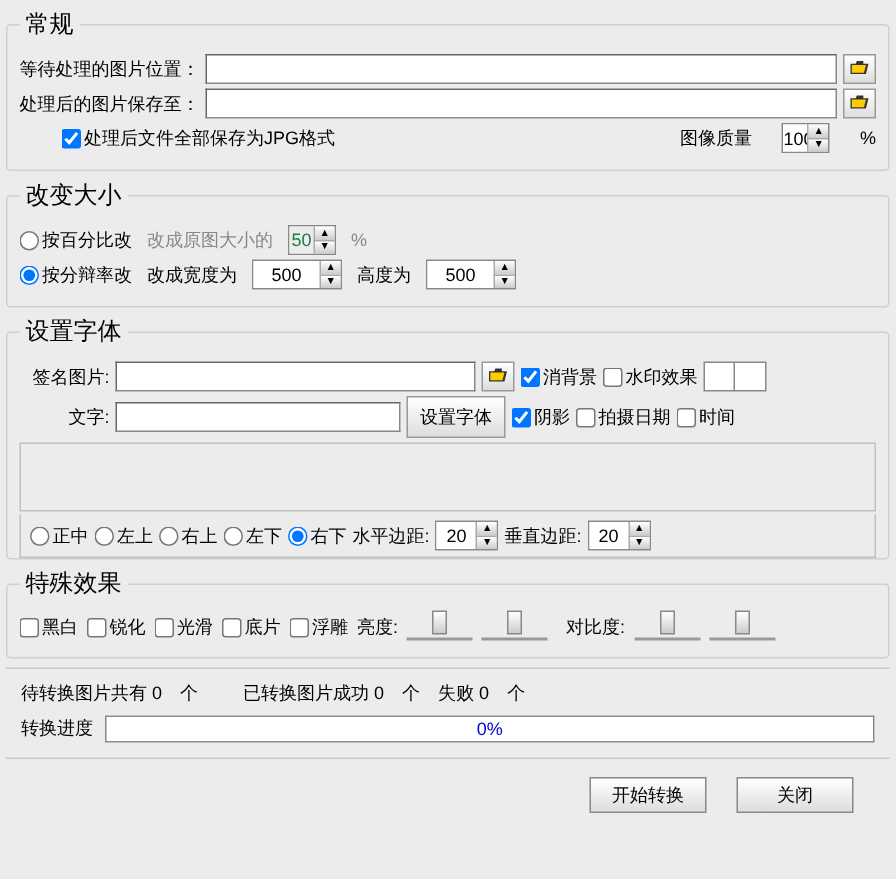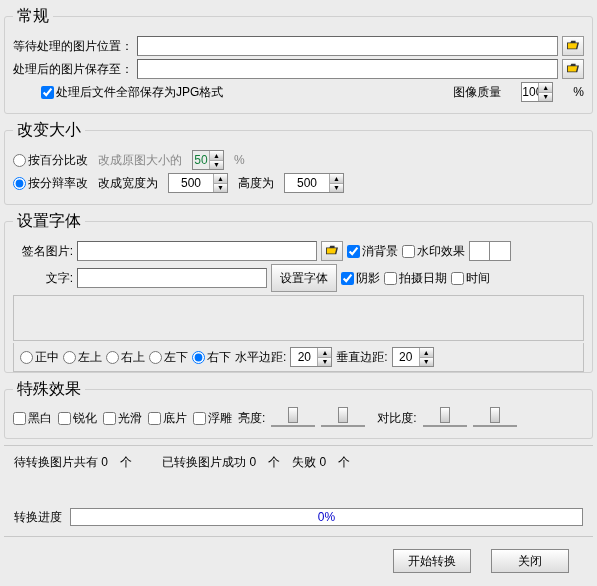--- a/index.html
+++ b/index.html
@@ -85,21 +85,21 @@
 .slider {
   width: 44px; height: 18px; position: relative; border-bottom: 2px solid #999;
 }
 .slider .thumb {
   position: absolute; top: -2px; left: 50%; transform: translateX(-50%);
   width: 10px; height: 16px; background: linear-gradient(#fff,#ccc);
   border: 1px solid #888;
 }
 .sep { border-top: 1px solid #c8c8c8; margin: 4px 0; }
 .status { display: flex; gap: 30px; padding: 4px 10px; }
-.progrow { display: flex; align-items: center; gap: 8px; padding: 2px 10px 6px 10px; margin-top: 31px; }
+.progrow { display: flex; gap: 8px; padding: 2px 10px 6px 10px; }
 .progbar {
   flex: 1; height: 18px; border: 1px solid #888; background: #fff;
   display: flex; align-items: center; justify-content: center;
   color: #0000cc; font-size: 12px;
 }
 .btnrow { display: flex; justify-content: flex-end; gap: 20px; padding: 8px 24px 4px 0; }
 button.mainbtn {
   width: 78px; height: 24px;
   border: 1px solid #888;
   background: linear-gradient(#fff,#ddd);

